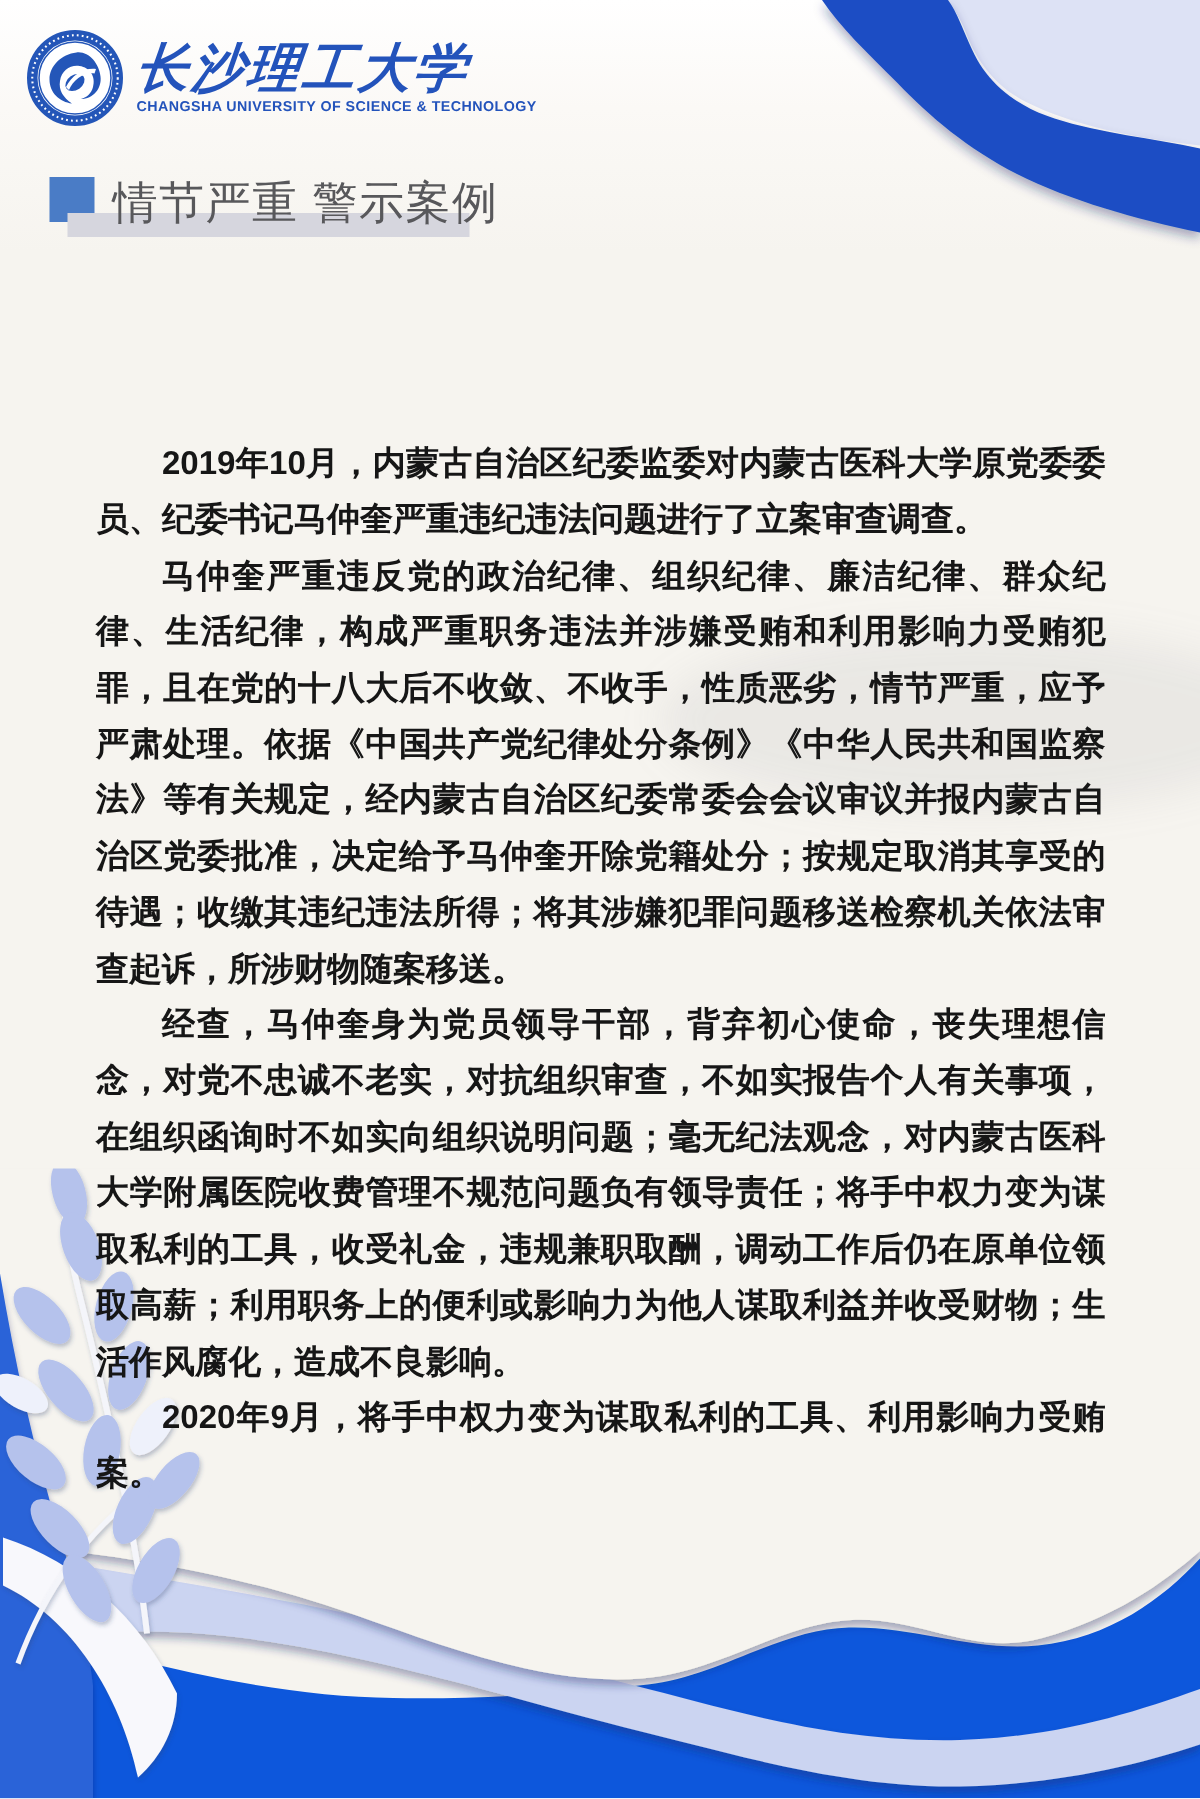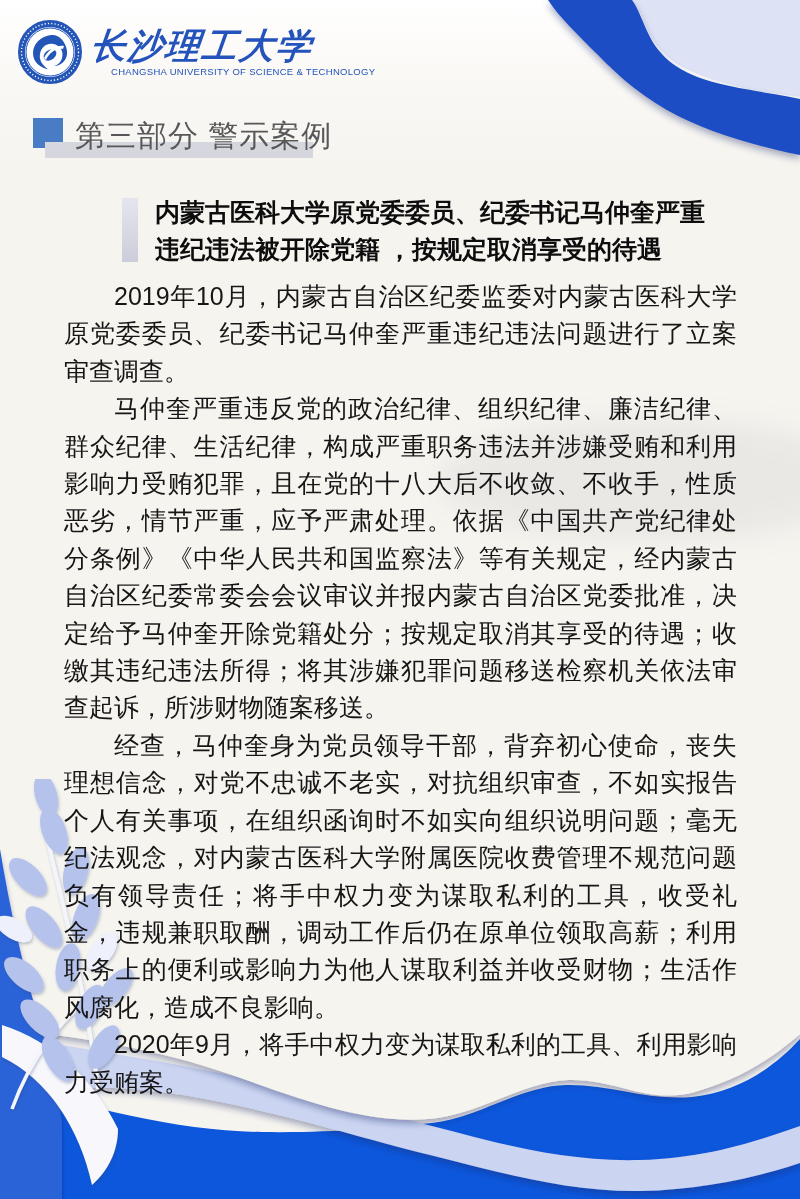--- a/index.html
+++ b/index.html
@@ -12,35 +12,35 @@
   .bottom-decor{bottom:0;height:420px;}
   .hill{position:absolute;border-radius:50%;filter:blur(14px);background:rgba(130,128,135,0.10);}
   .hill1{right:-60px;top:420px;width:420px;height:120px;}
   .hill2{left:90px;top:930px;width:760px;height:90px;background:rgba(130,128,140,0.12);}
   
   .logo{position:absolute;left:18px;top:20px;display:flex;align-items:center;z-index:5;}
   .seal{width:64px;height:64px;flex:none;}
   .logo-text{margin-left:9px;color:#2353bb;}
   .logo-cn{font-size:35px;line-height:38px;font-weight:700;font-style:italic;
     letter-spacing:2px;transform:skewX(-6deg);}
-  .logo-en{font-size:9.5px;font-weight:400;letter-spacing:0.3px;margin-top:1px;margin-left:20px;}
+  .logo-en{font-size:9.5px;font-weight:700;letter-spacing:0.3px;margin-top:1px;}
   
   .section{position:absolute;left:0;top:0;z-index:4;}
   .section-square{position:absolute;left:33px;top:118px;width:30px;height:30px;background:#4a7cc6;}
   .section-bar{position:absolute;left:45px;top:142px;width:268px;height:16px;background:#d6d6de;}
   .section-label{position:absolute;left:75px;top:116px;font-size:30px;line-height:40px;
     color:#58585b;font-weight:500;letter-spacing:1px;white-space:nowrap;}
   
   .article-title{position:absolute;left:122px;top:198px;display:flex;z-index:3;}
   .title-accent{width:16px;height:64px;flex:none;margin-right:17px;
     background:linear-gradient(180deg,#e4e5ee 0%,#cccdda 100%);}
   .title-text{width:566px;font-size:25px;line-height:37px;font-weight:800;color:#0d0d0d;
     margin:-4px 0 0 0;}
-  .body{position:absolute;left:64px;top:278px;width:673px;z-index:3;
-    font-size:25px;line-height:37.4px;color:#161616;font-weight:400;text-align:justify;}
+  .body{position:absolute;left:64px;top:290px;width:673px;z-index:3;
+    font-size:22px;line-height:37.4px;color:#161616;font-weight:700;text-align:justify;}
   .body p{margin:0;text-indent:2em;}
 </style>
 </head>
 <body>
 
 <div class="page">
 
   <div class="hill hill1"></div>
   <div class="hill hill2"></div>
 
@@ -65,27 +65,23 @@
     </svg>
     <div class="logo-text">
       <div class="logo-cn">长沙理工大学</div>
       <div class="logo-en">CHANGSHA UNIVERSITY OF SCIENCE &amp; TECHNOLOGY</div>
     </div>
   </div>
 
   <div class="section">
     <div class="section-square"></div>
     <div class="section-bar"></div>
-    <div class="section-label">第三部分 警示案例</div>
+    <div class="section-label">情节严重 警示案例</div>
   </div>
 
-  <div class="article-title">
-    <div class="title-accent"></div>
-    <h1 class="title-text">内蒙古医科大学原党委委员、纪委书记马仲奎严重违纪违法被开除党籍 ，按规定取消享受的待遇</h1>
-  </div>
 
   <div class="body">
     <p>2019年10月，内蒙古自治区纪委监委对内蒙古医科大学原党委委员、纪委书记马仲奎严重违纪违法问题进行了立案审查调查。</p>
     <p>马仲奎严重违反党的政治纪律、组织纪律、廉洁纪律、群众纪律、生活纪律，构成严重职务违法并涉嫌受贿和利用影响力受贿犯罪，且在党的十八大后不收敛、不收手，性质恶劣，情节严重，应予严肃处理。依据《中国共产党纪律处分条例》《中华人民共和国监察法》等有关规定，经内蒙古自治区纪委常委会会议审议并报内蒙古自治区党委批准，决定给予马仲奎开除党籍处分；按规定取消其享受的待遇；收缴其违纪违法所得；将其涉嫌犯罪问题移送检察机关依法审查起诉，所涉财物随案移送。</p>
     <p>经查，马仲奎身为党员领导干部，背弃初心使命，丧失理想信念，对党不忠诚不老实，对抗组织审查，不如实报告个人有关事项，在组织函询时不如实向组织说明问题；毫无纪法观念，对内蒙古医科大学附属医院收费管理不规范问题负有领导责任；将手中权力变为谋取私利的工具，收受礼金，违规兼职取酬，调动工作后仍在原单位领取高薪；利用职务上的便利或影响力为他人谋取利益并收受财物；生活作风腐化，造成不良影响。</p>
     <p>2020年9月，将手中权力变为谋取私利的工具、利用影响力受贿案。</p>
   </div>
 
   <svg class="bottom-decor" viewBox="0 0 800 420">
     <defs>

